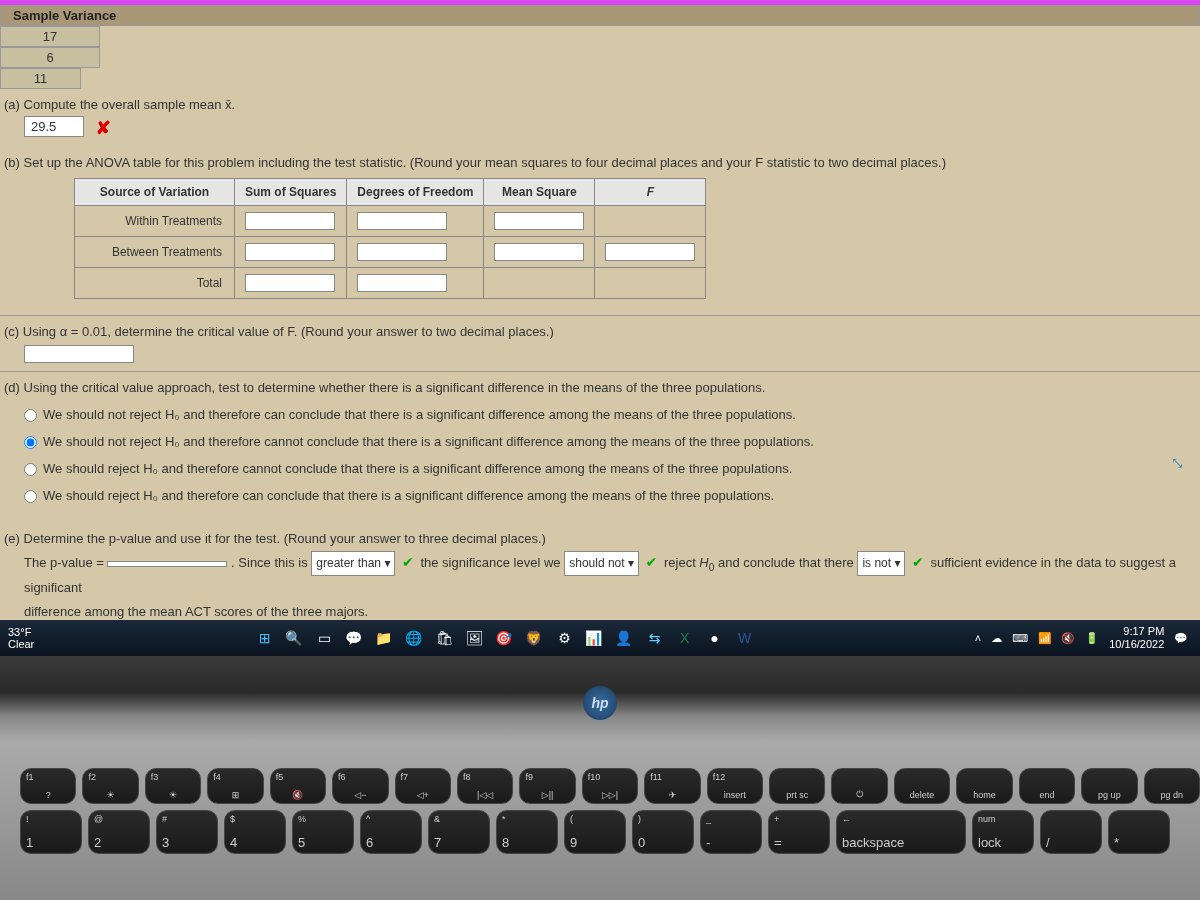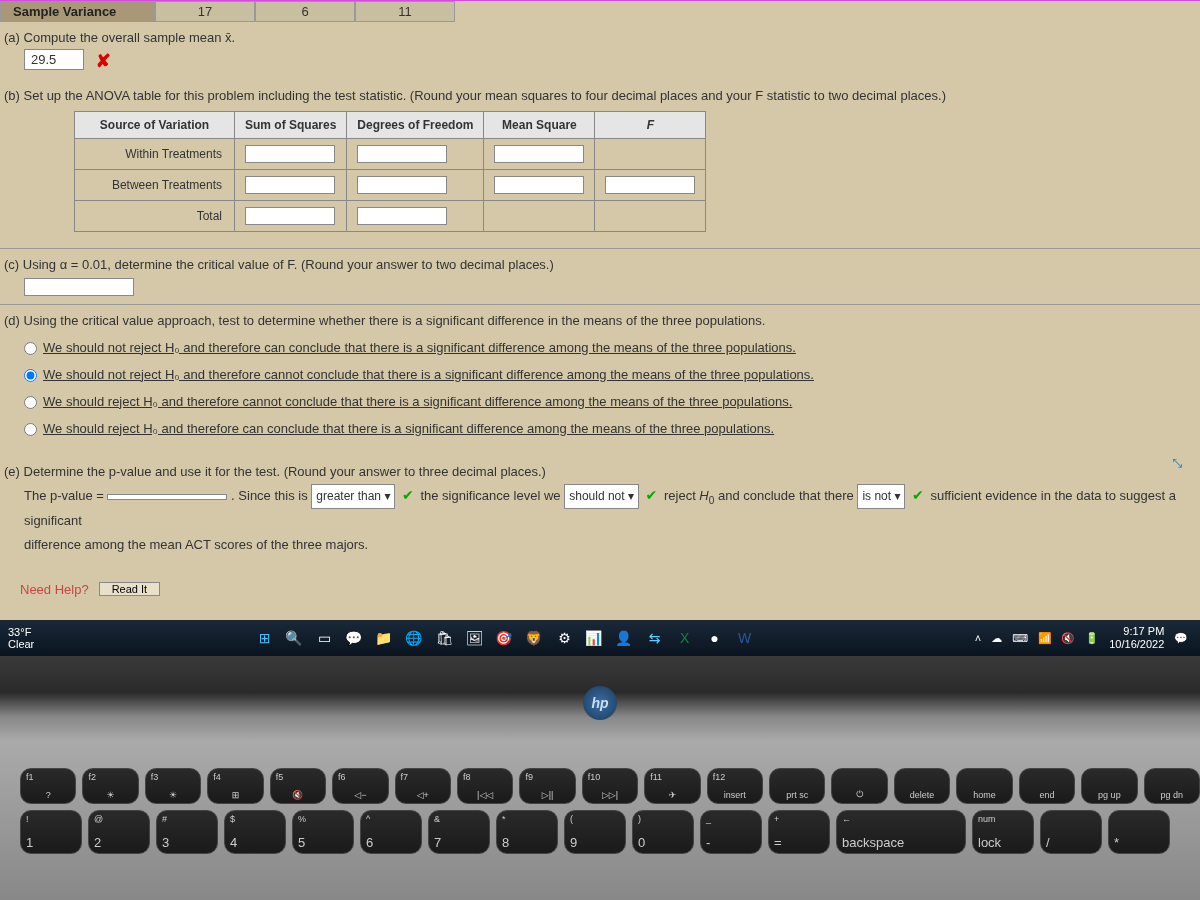--- a/index.html
+++ b/index.html
@@ -14,22 +14,23 @@
       position: relative;
     }
     .content-area {
       background: #d4c8a8;
       height: 620px;
       overflow: hidden;
       position: relative;
     }
     .top-row {
       display: flex;
-      border-top: 1px solid #d946ef;
+      border-top: 5px solid #d946ef;
       background: #d4c8a8;
+      flex-direction: column;
     }
     .top-cell {
       border: 1px solid #999;
       padding: 2px 8px;
       text-align: center;
       background: #c8bfa0;
       min-width: 60px;
     }
     .top-cell.label { min-width: 155px; background: #a89878; color: #222; font-weight: bold; text-align: left; padding-left: 12px; }
     .section {
@@ -56,21 +57,21 @@
       background: #d4c8a8;
       font-size: 12px;
       text-align: center;
     }
     .anova-table th { background: #e5e5e5; font-weight: bold; }
     .anova-table td.row-label { background: #d4c8a8; text-align: right; padding-right: 12px; width: 160px; }
     .anova-input {
       width: 90px; height: 18px; background: #fff; border: 1px solid #888;
     }
     .radio-group { margin: 6px 0 6px 20px; }
-    .radio-option { display: flex; align-items: flex-start; margin: 12px 0; text-decoration: underline; }
+    .radio-option { display: flex; align-items: flex-start; margin: 12px 0; }
     .radio-option input { margin-right: 6px; margin-top: 2px; }
     .select-inline {
       background: #fff; border: 1px solid #888; padding: 1px 4px;
       font-size: 12px; display: inline-block;
     }
     .need-help {
       display: inline-flex; align-items: center; margin: 18px 0 0 20px;
       color: #cc4444; font-size: 13px;
     }
     .read-it-btn {
@@ -133,21 +134,21 @@
   </style>
 </head>
 <body>
 
 <div class="content-area">
 
   <div class="top-row">
     <div class="top-cell label">Sample Variance</div>
     <div class="top-cell" style="width:100px">17</div>
     <div class="top-cell" style="width:100px">6</div>
-    <div class="top-cell" style="width:100px">11</div>
+    <div class="top-cell" style="width:81px">11</div>
   </div>
 
   <div class="section">
     <span class="part-label">(a)</span>
     <span>Compute the overall sample mean x̄.</span>
     <div style="margin-left:20px; margin-top:4px;">
       <span class="input-box">29.5</span>
       <span class="x-mark">✘</span>
     </div>
   </div>

